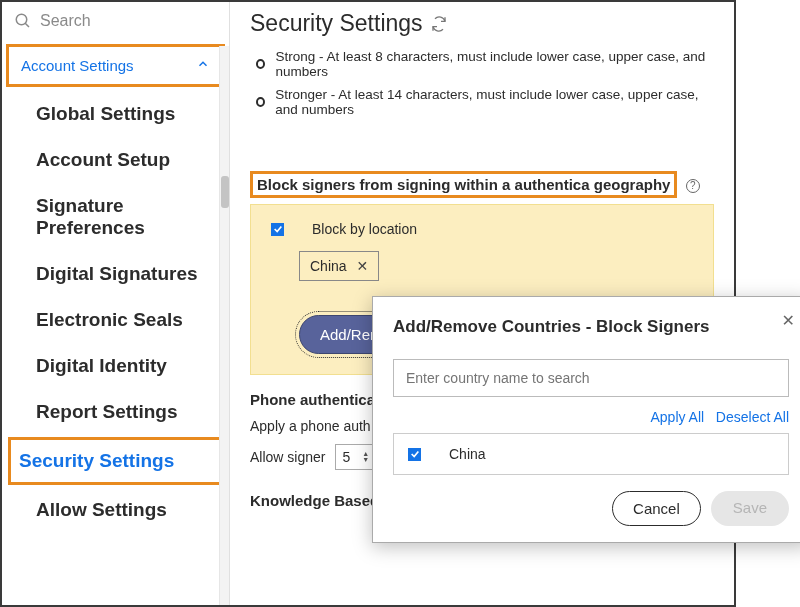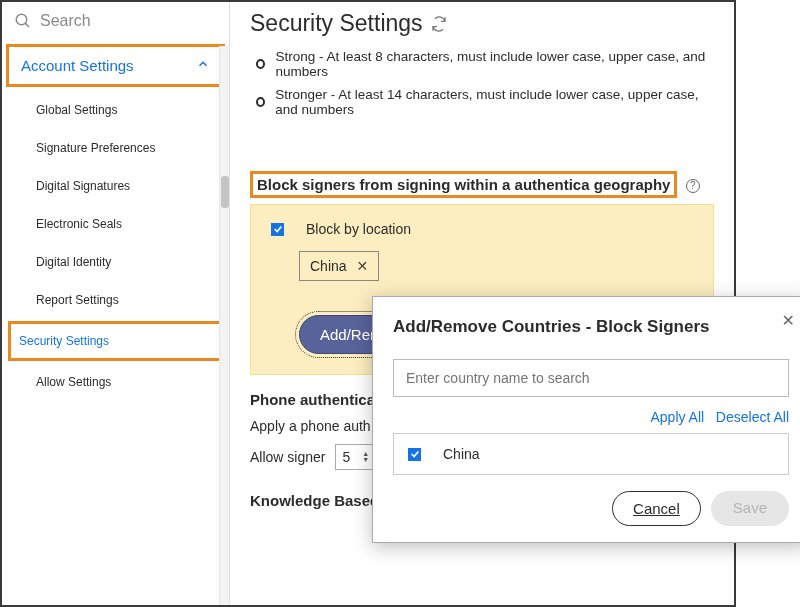--- a/index.html
+++ b/index.html
@@ -7,32 +7,32 @@
   .container { display: flex; width: 736px; height: 607px; border: 2px solid #3a3a3a; }
   
   .sidebar { width: 228px; background: #fff; border-right: 1px solid #e0e0e0; position: relative; }
   .search-row { display: flex; align-items: center; padding: 10px 12px; color: #8a8a8a; font-size: 16px; }
   .search-row svg { margin-right: 8px; }
   .scroll-col { position: absolute; right: 0; top: 44px; width: 10px; height: calc(100% - 44px); background: #f3f3f3; border-left: 1px solid #e6e6e6; }
   .scroll-thumb { width: 8px; margin-left: 1px; height: 32px; background: #c4c4c4; border-radius: 3px; margin-top: 130px; }
   .nav-section-header { display: flex; align-items: center; justify-content: space-between; padding: 10px 12px; color: #1473e6; font-size: 15px; border: 3px solid #e88a1f; margin: 4px; gap: 32px; }
   .nav-section-header span.label { font-weight: 400; }
   .chev { display: inline-block; }
-  .nav-item { padding: 12px 14px 12px 34px; font-size: 12px; color: #2c2c2c; cursor: pointer; }
+  .nav-item { padding: 12px 14px 12px 34px; font-size: 19px; color: #2c2c2c; cursor: pointer; font-weight: bold; }
   .nav-item.active { color: #1473e6; border: 3px solid #e88a1f; margin: 2px 6px; padding: 10px 8px; }
   
   .main { flex: 1; padding: 8px 20px 12px 20px; position: relative; overflow: hidden; }
   .page-title { font-size: 23px; font-weight: 300; color: #2c2c2c; display: flex; align-items: center; gap: 8px; margin-bottom: 8px; }
   .opt-row { display: flex; align-items: center; gap: 10px; font-size: 13.5px; color: #2c2c2c; padding: 4px 0 4px 6px; }
   .opt-row .rad { width: 10px; height: 10px; border: 2px solid #2c2c2c; border-radius: 50%; }
   .section-heading { font-size: 15px; font-weight: 600; color: #2c2c2c; margin-top: 26px; display: inline-block; padding: 2px 4px; }
   .section-heading.hilite { border: 3px solid #e88a1f; }
   .help-circ { display: inline-flex; width: 14px; height: 14px; border: 1px solid #666; border-radius: 50%; font-size: 10px; align-items: center; justify-content: center; color: #666; vertical-align: middle; margin-left: 4px; }
   .yellow-block { background: #fceec0; border: 1px solid #f2df90; margin-top: 6px; padding: 16px 20px 20px 20px; }
-  .cb-row { display: flex; align-items: center; gap: 22px; font-size: 14px; color: #2c2c2c; }
+  .cb-row { display: flex; align-items: center; gap: 28px; font-size: 14px; color: #2c2c2c; }
   .cb { width: 13px; height: 13px; background: #1473e6; border: 1px solid #1473e6; display: inline-flex; align-items: center; justify-content: center; }
   .cb svg { display: block; }
   .chip { display: inline-flex; align-items: center; border: 1px solid #888; padding: 6px 10px; font-size: 14px; color: #2c2c2c; margin: 14px 0 0 28px; gap: 10px; background: #fceec0; }
   .chip .x { font-size: 14px; color: #444; }
   .btn-primary { display: inline-block; background: #58639b; color: #fff; border-radius: 22px; padding: 10px 20px; font-size: 15px; margin: 34px 0 0 28px; border: 1px solid #3d4670; outline: 1px dotted #333; outline-offset: 3px; cursor: pointer; }
   .cursor-hand { position: absolute; left: 386px; top: 297px; pointer-events: none; }
   .subhead { font-size: 15px; font-weight: 600; margin-top: 16px; color: #2c2c2c; }
   .body-text { font-size: 14px; color: #2c2c2c; margin-top: 10px; }
   .inline-row { display: flex; align-items: center; gap: 10px; font-size: 14px; margin-top: 10px; }
   .num-input { display: inline-flex; align-items: center; border: 1px solid #aaa; padding: 4px 6px; font-size: 14px; background: #fff; }
@@ -40,21 +40,21 @@
   
   .modal { position: absolute; left: 372px; top: 296px; width: 438px; background: #fff; border: 1px solid #aaa; box-shadow: 0 4px 18px rgba(0,0,0,.25); padding: 20px 20px 16px 20px; z-index: 50; }
   .modal-title { font-size: 17px; font-weight: 700; color: #2c2c2c; }
   .modal-close { position: absolute; right: 14px; top: 14px; font-size: 16px; color: #666; cursor: pointer; }
   .modal-search { width: 100%; border: 1px solid #bbb; padding: 10px 12px; font-size: 14px; color: #888; margin-top: 22px; }
   .modal-links { text-align: right; font-size: 14px; color: #1473e6; margin-top: 12px; }
   .modal-links span { cursor: pointer; }
   .modal-list { border: 1px solid #ccc; margin-top: 8px; padding: 12px 14px; }
   .modal-list .cb-row { font-size: 14px; }
   .modal-actions { display: flex; justify-content: flex-end; gap: 10px; margin-top: 16px; }
-  .btn-outline { border: 1.5px solid #2c2c2c; background: #fff; color: #2c2c2c; border-radius: 22px; padding: 8px 20px; font-size: 15px; cursor: pointer; text-decoration: underline; }
+  .btn-outline { border: 1.5px solid #2c2c2c; background: #fff; color: #2c2c2c; border-radius: 22px; padding: 8px 20px; font-size: 15px; cursor: pointer; }
   .btn-disabled { border: none; background: #e6e6e6; color: #b5b5b5; border-radius: 22px; padding: 8px 22px; font-size: 15px; }
 </style>
 </head>
 <body>
 
 <div class="container">
 
   <div class="sidebar">
     <div class="search-row">
       <svg width="18" height="18" viewBox="0 0 24 24" fill="none" stroke="#8a8a8a" stroke-width="2">
@@ -67,20 +67,21 @@
     <div class="nav-section-header">
       <span class="label">Account Settings</span>
       <span class="chev">
         <svg width="14" height="14" viewBox="0 0 24 24" fill="none" stroke="#1473e6" stroke-width="2.5">
             <polyline points="6 15 12 9 18 15"></polyline>
           </svg>
       </span>
     </div>
 
     <div class="nav-item"><span>Global Settings</span></div>
+    <div class="nav-item"><span>Account Setup</span></div>
     <div class="nav-item"><span>Signature Preferences</span></div>
     <div class="nav-item"><span>Digital Signatures</span></div>
     <div class="nav-item"><span>Electronic Seals</span></div>
     <div class="nav-item"><span>Digital Identity</span></div>
     <div class="nav-item"><span>Report Settings</span></div>
     <div class="nav-item active"><span>Security Settings</span></div>
     <div class="nav-item"><span>Allow Settings</span></div>
 
     <div class="scroll-col">
       <div class="scroll-thumb"></div>

